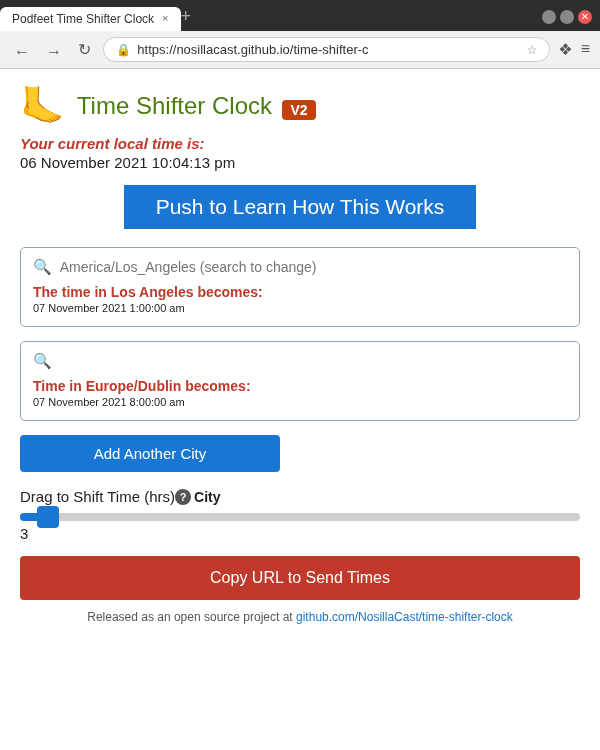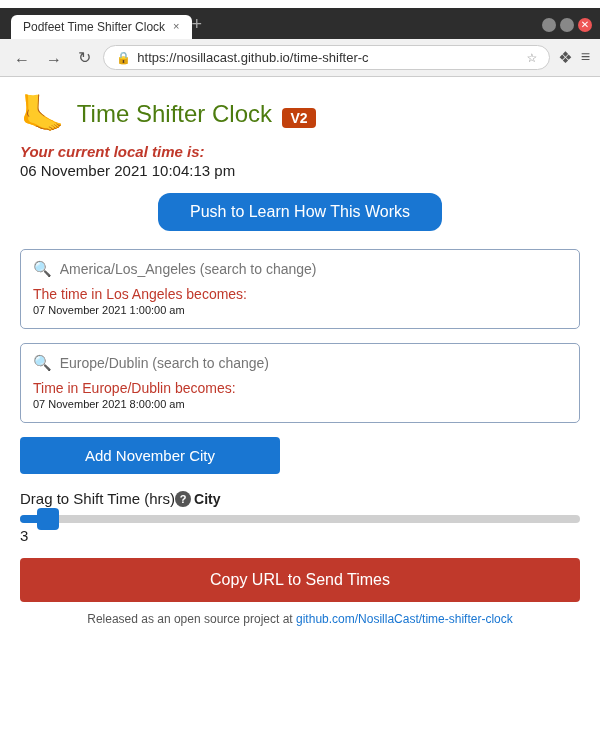--- a/index.html
+++ b/index.html
@@ -10,23 +10,22 @@
       width: 600px;
       height: 750px;
       overflow: hidden;
       display: flex;
       flex-direction: column;
     }
 
     
     .browser-chrome {
       background: #2d2d2d;
-      padding: 6px 8px 0 11px;
+      padding: 6px 8px 0 0;
       flex-shrink: 0;
-      margin-top: 8px;
     }
 
     .tab {
       background: #fff;
       border-radius: 6px 6px 0 0;
       padding: 5px 12px;
       font-size: 12px;
       color: #333;
       display: flex;
       align-items: center;
@@ -168,23 +167,23 @@
     .local-time-value {
       font-size: 15px;
       color: #222;
       margin-bottom: 14px;
     }
 
     .learn-btn {
       background: #1976d2;
       color: #fff;
       border: none;
-      border-radius: 12px;
+      border-radius: 0;
       padding: 10px 32px;
-      font-size: 16px;
+      font-size: 21px;
       cursor: pointer;
       display: block;
       margin: 0 auto 18px auto;
     }
 
     .city-card {
       border: 1.5px solid #90a4c0;
       border-radius: 5px;
       padding: 10px 12px 12px 12px;
       margin-bottom: 14px;
@@ -206,21 +205,21 @@
       flex: 1;
       border: none;
       outline: none;
       font-size: 14px;
       color: #666;
       background: transparent;
     }
 
     .city-label {
       color: #c0392b;
-      font-weight: normal;
+      font-weight: bold;
       font-size: 14px;
       margin-bottom: 2px;
     }
 
     .city-time {
       font-size: 11px;
       color: #222;
     }
 
     .add-city-btn {
@@ -388,27 +387,26 @@
       <span class="search-icon-wrap">🔍</span>
       <input class="city-search-input" type="text" placeholder="America/Los_Angeles (search to change)" style="">
     </div>
     <div class="city-label">The time in Los Angeles becomes:</div>
     <div class="city-time">07 November 2021 1:00:00 am</div>
   </div>
 
   <div class="city-card">
     <div class="city-search-row">
       <span class="search-icon-wrap">🔍</span>
-      <input class="city-search-input" type="text" placeholder="Europe/Dublin (search to change)" style="">
     </div>
     <div class="city-label">Time in Europe/Dublin becomes:</div>
     <div class="city-time">07 November 2021 8:00:00 am</div>
   </div>
 
-  <button class="add-city-btn">Add November City</button>
+  <button class="add-city-btn">Add Another City</button>
 
   <div class="drag-section">
     <div class="drag-label-row">
       <span>Drag to Shift Time (hrs)</span>
       <span class="help-btn">
         <span class="help-circle">?</span>
         <span>City</span>
       </span>
     </div>
     <div class="slider-row">

